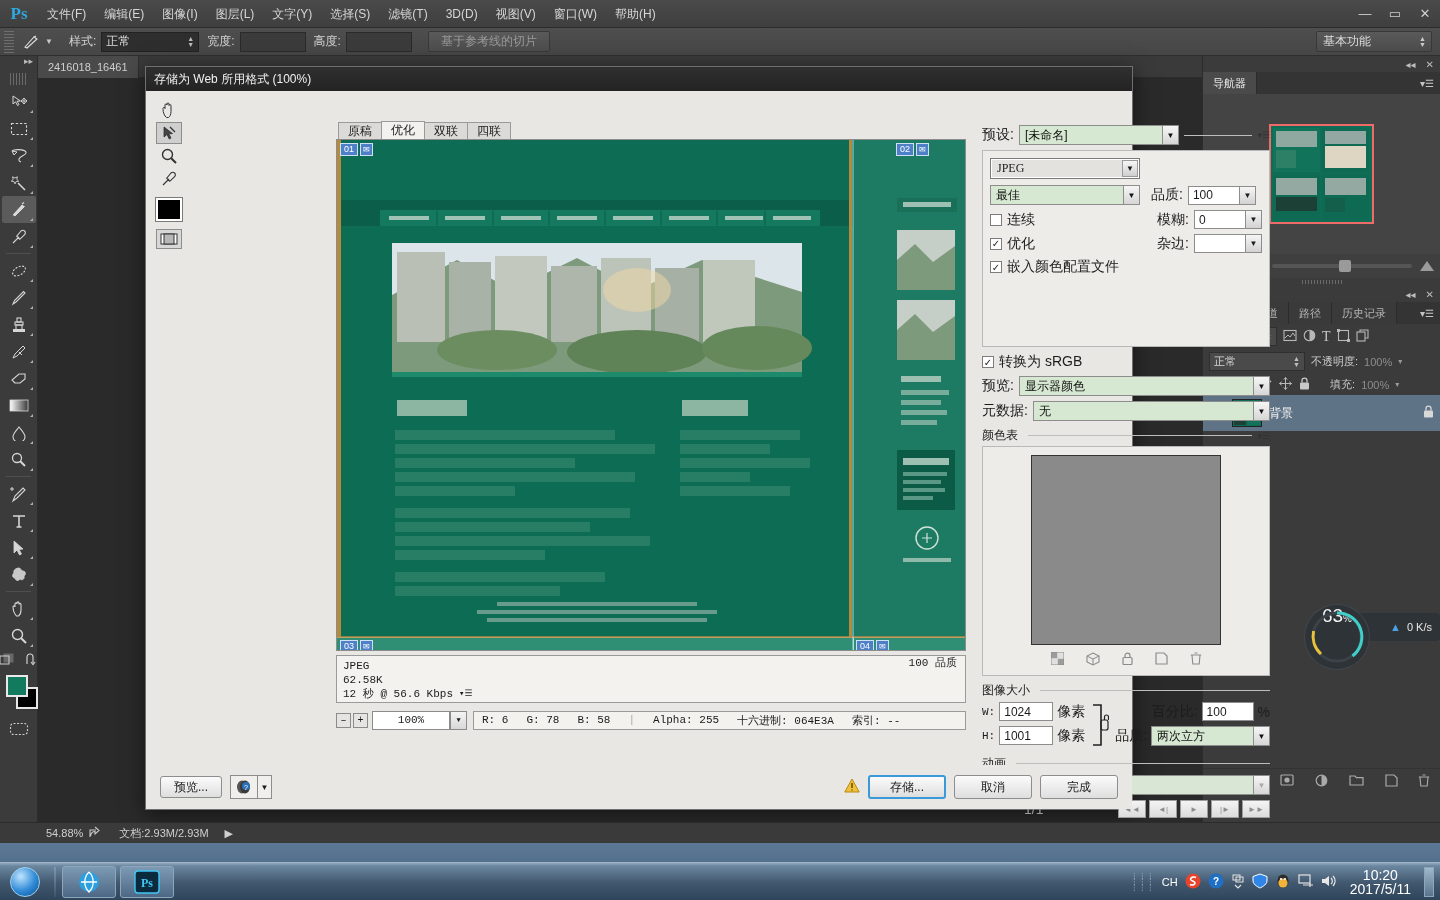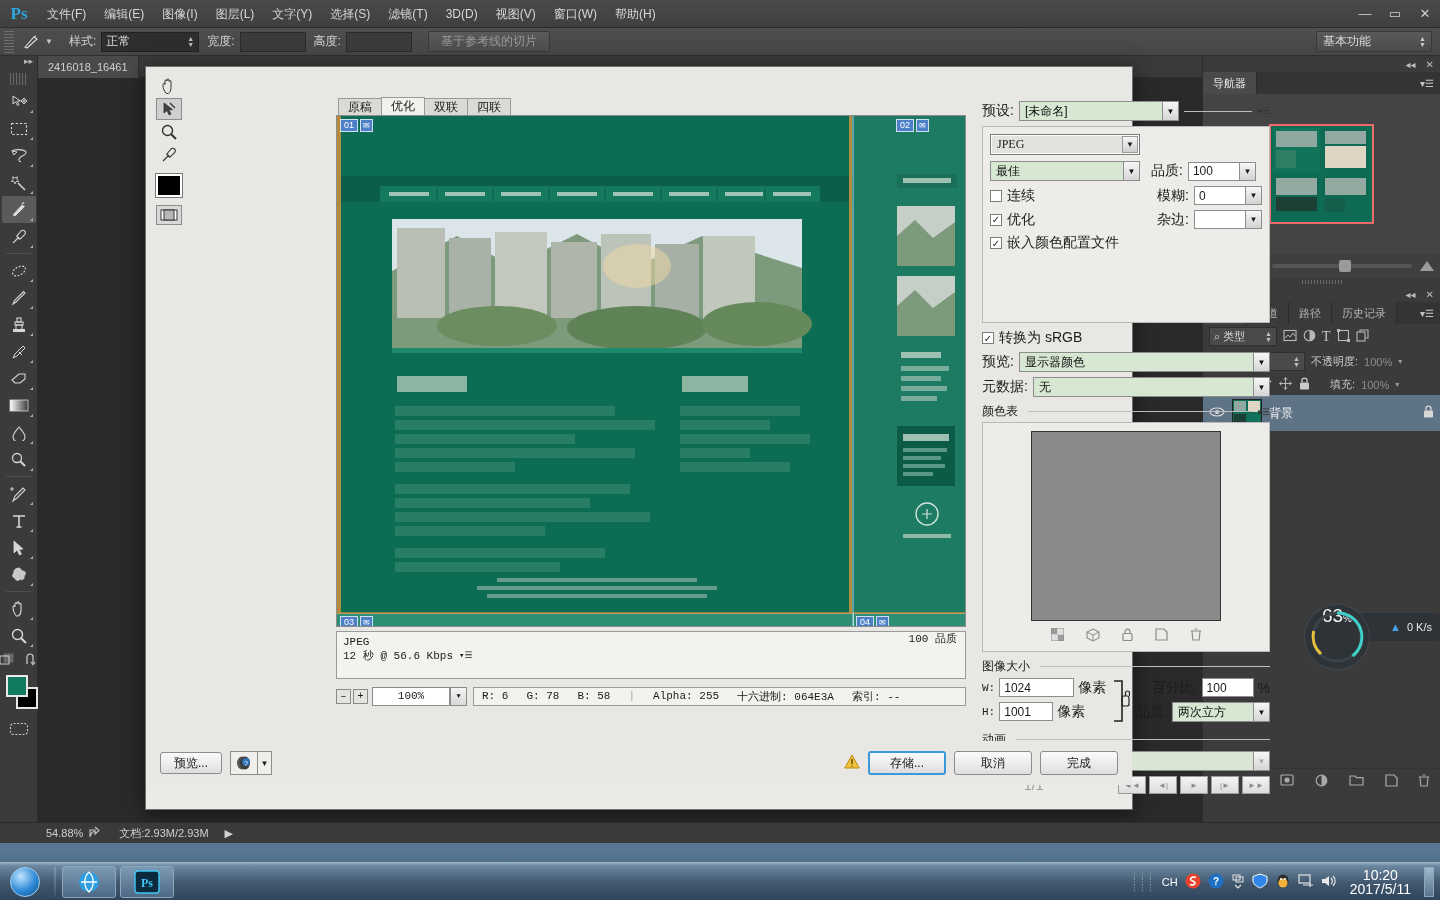--- a/index.html
+++ b/index.html
@@ -744,20 +744,23 @@
       <circle cx="32" cy="32" r="24" fill="none" stroke="#3b4248" stroke-width="3"></circle>
       <path d="M32 8 A24 24 0 0147.5 51" fill="none" stroke="#3fd0c9" stroke-width="3"></path>
       <path d="M16 49 A24 24 0 018.6 26" fill="none" stroke="#e8c23a" stroke-width="3"></path>
     </svg>
     <div class="pw-text">
       <span>63</span><small>%</small>
     </div>
   </div>
 
   <div class="dialog">
+    <div class="dlg-title">
+      <span>存储为 Web 所用格式 (100%)</span>
+    </div>
     <div class="dlg-body">
 
       <div class="dlg-tools">
         <div class="dtool">
           <svg width="18" height="18" viewBox="0 0 18 18">
               <path d="M5 15 C3 12 3 8.5 3 7.5 C3 6 5 6 5 7.5 L5 4 C5 2.5 7 2.5 7 4 L7 3 C7 1.5 9 1.5 9 3 L9 4.5 C9 3.2 11 3.2 11 4.5 L11 10.5 C11 13.5 10 15.5 8.5 16.5 L6.5 16.5 Z" fill="none" stroke="#333" stroke-width="1"></path>
             </svg>
         </div>
         <div class="dtool active">
           <svg width="18" height="18" viewBox="0 0 18 18">
@@ -917,20 +920,21 @@
             <span class="slice-ic">✉</span>
           </div>
           <div class="slice-badge" style="left:519px;top:500px;">
             <span class="slice-num">04</span>
             <span class="slice-ic">✉</span>
           </div>
         </div>
 
         <div class="info-box">
           <div>JPEG</div>
+          <div>62.58K</div>
           <div style="display:flex;align-items:center;gap:6px;">
             <span>12 秒 @ 56.6 Kbps</span>
             <span style="font-size:9px;">▾☰</span>
           </div>
           <div class="info-right">
             <span>100</span>
             <span>品质</span>
           </div>
         </div>
 
@@ -1074,21 +1078,21 @@
         </div>
 
         <div class="set-row" style="margin-top:4px;margin-bottom:3px">
           <span class="section-title">图像大小</span>
           <div class="section-line"></div>
         </div>
         <div style="display:flex;gap:6px;align-items:flex-start;">
           <div style="display:flex;flex-direction:column;gap:5px;">
             <div class="set-row" style="margin:0;gap:4px">
               <span class="lbl" style="font-family:'Liberation Mono',monospace;font-size:11px">W:</span>
-              <div class="numfield" style="width:75px">1024</div>
+              <div class="numfield" style="width:54px">1024</div>
               <span class="lbl">像素</span>
             </div>
             <div class="set-row" style="margin:0;gap:4px">
               <span class="lbl" style="font-family:'Liberation Mono',monospace;font-size:11px">H:</span>
               <div class="numfield" style="width:54px">1001</div>
               <span class="lbl">像素</span>
             </div>
           </div>
           <div style="display:flex;align-items:center;height:46px;">
             <svg width="18" height="44" viewBox="0 0 18 44">

